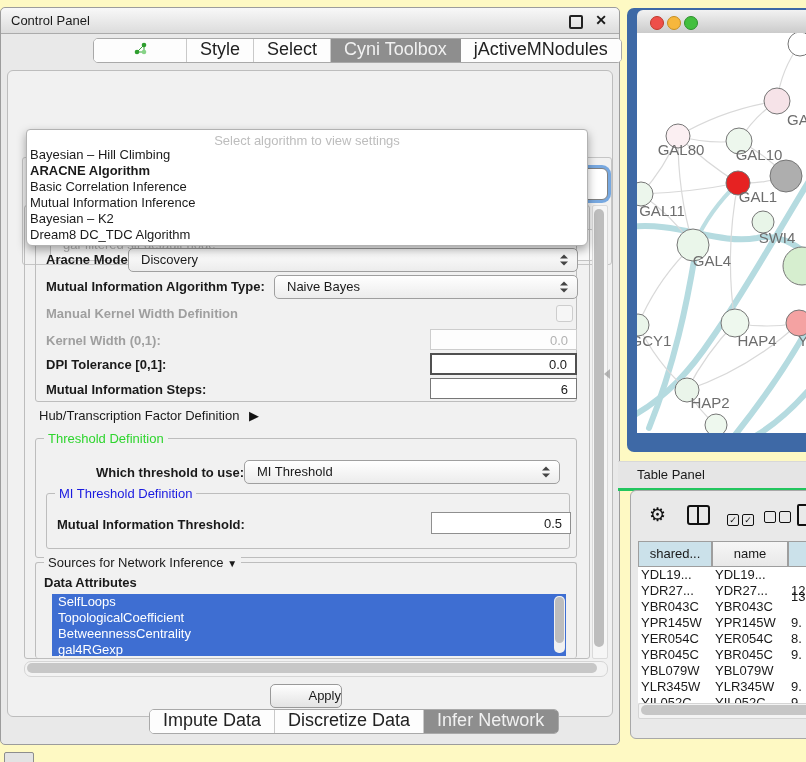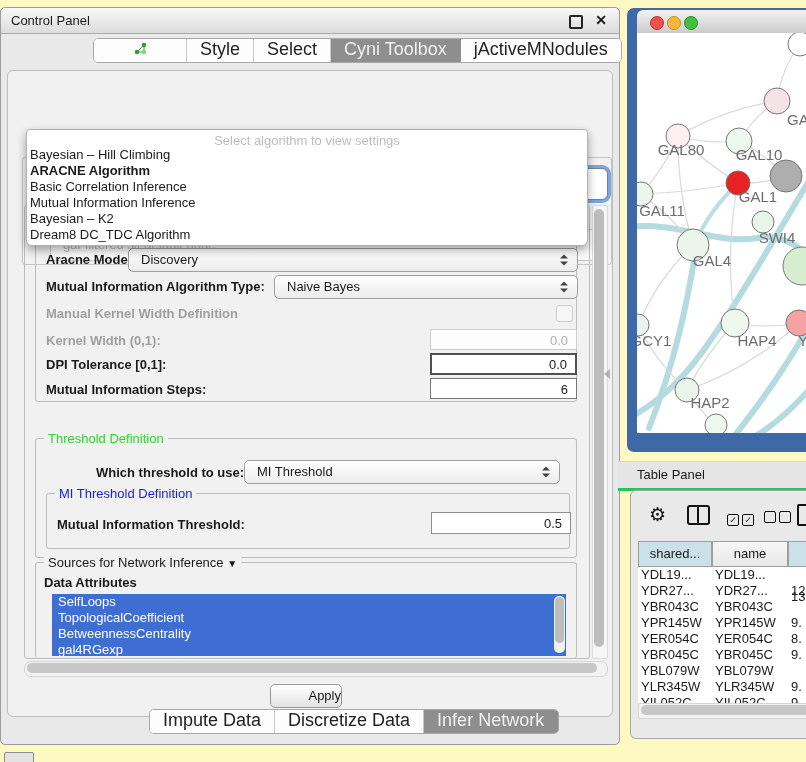--- a/index.html
+++ b/index.html
@@ -166,20 +166,24 @@
           <span class="abs lbl dis" style="left:10px;top:104px;">Kernel Width (0,1):</span>
           <div class="abs field" style="left:394px;top:100px;width:147px;height:21px;line-height:21px;border:1px solid #cdcdcd;color:#b2b2b2;background:#fdfdfd;"><span>0.0</span></div>
 
           <span class="abs lbl" style="left:10px;top:128px;">DPI Tolerance [0,1]:</span>
           <div class="abs field" style="left:394px;top:124px;width:147px;height:22px;line-height:20px;border:2px solid #505050;"><span>0.0</span></div>
 
           <span class="abs lbl" style="left:10px;top:153px;">Mutual Information Steps:</span>
           <div class="abs field" style="left:394px;top:149px;width:147px;height:21px;line-height:21px;border:1px solid #777;"><span>6</span></div>
         </div>
 
+        <div class="abs" style="left:14px;top:202px;font-size:13px;">
+          <span>Hub/Transcription Factor Definition</span>
+          <span class="tri-right" style="margin-left:6px;">▶</span>
+        </div>
 
         <div class="abs fs" style="left:10px;top:232px;width:540px;height:118px;">
           <span class="fs-legend green">Threshold Definition</span>
 
           <span class="abs lbl" style="left:60px;top:26px;">Which threshold to use:</span>
           <div class="abs combo" style="left:208px;top:21px;width:316px;height:24px;">
             <span>MI Threshold</span>
             <span class="arrows"></span>
           </div>
 

